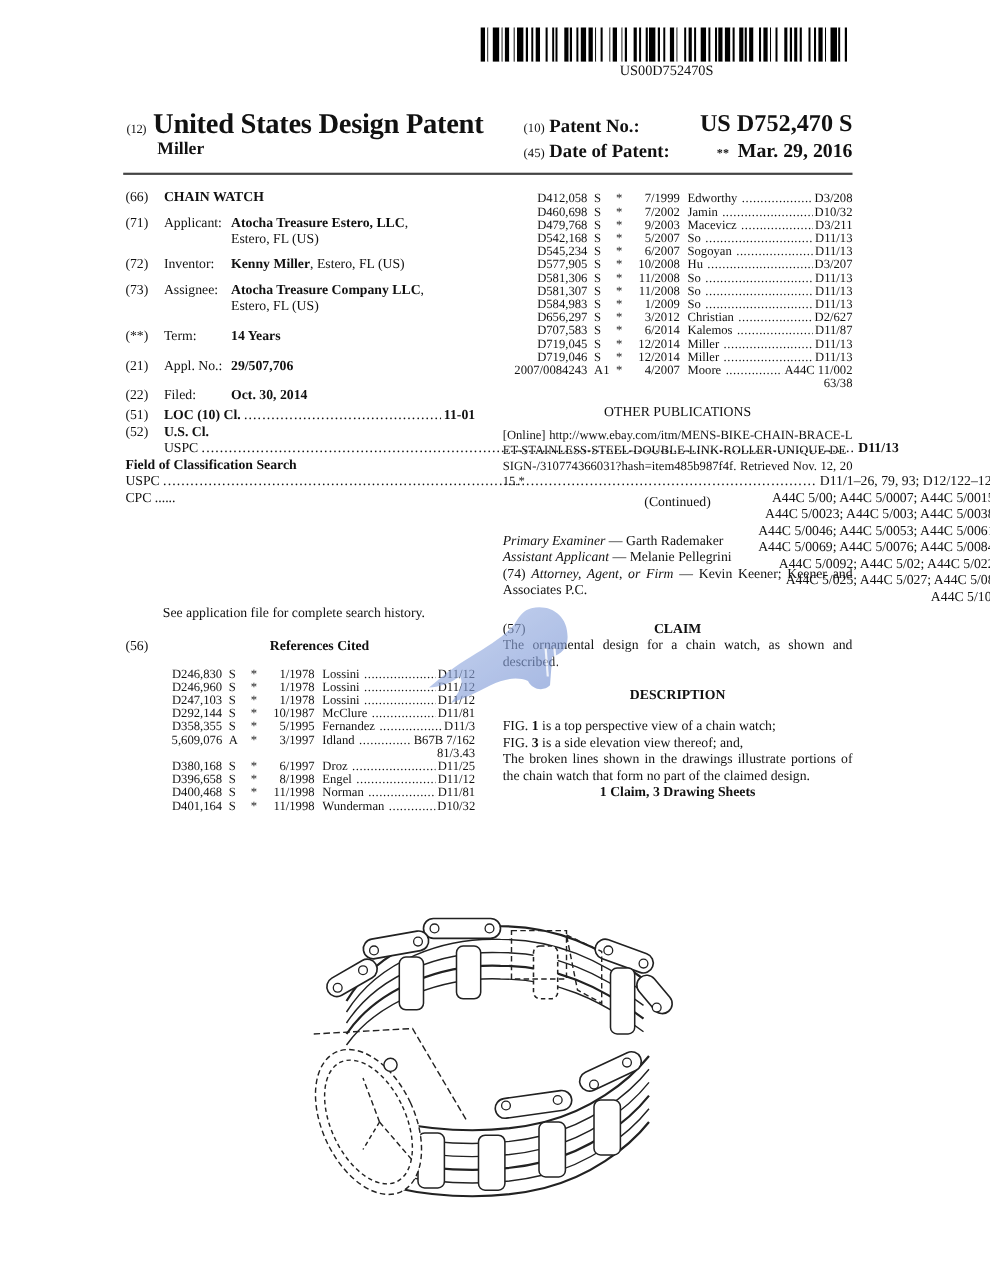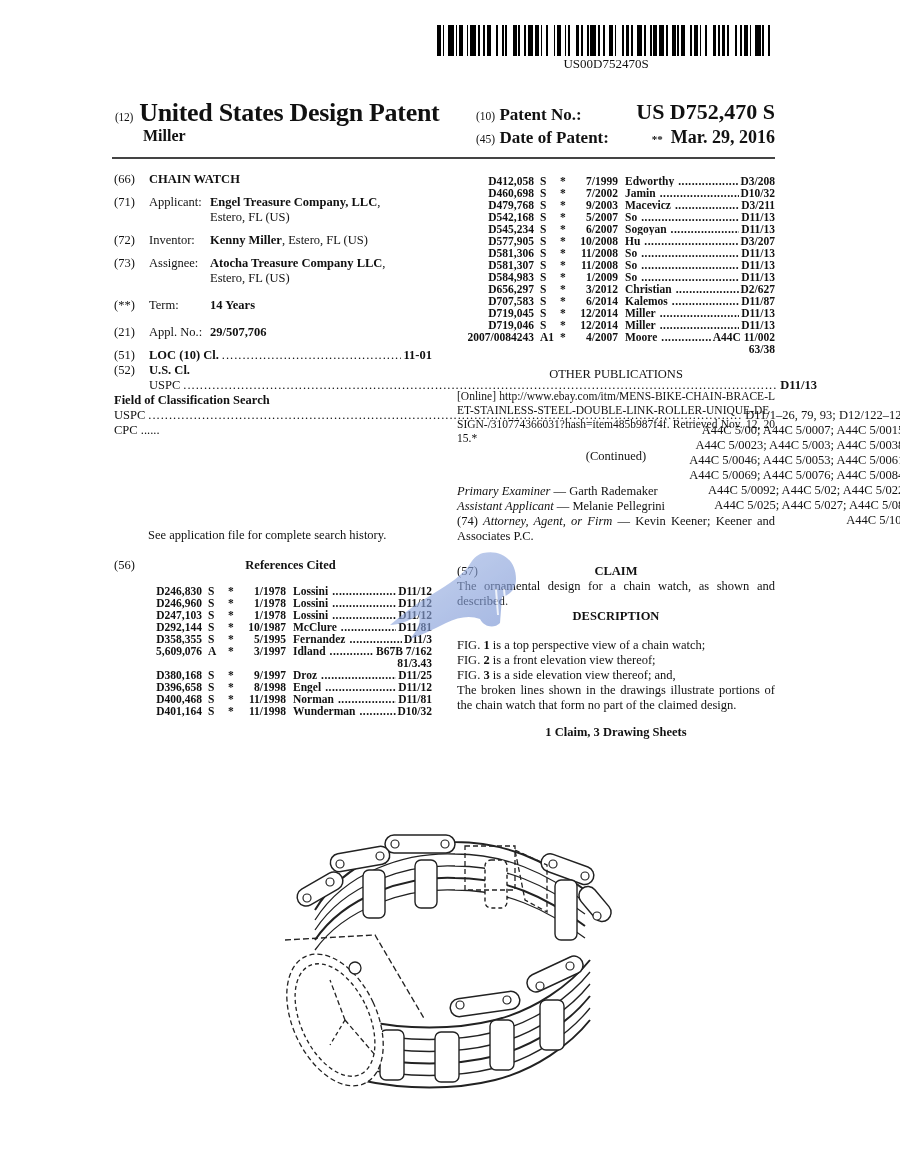--- a/index.html
+++ b/index.html
@@ -26,21 +26,21 @@
   .b { font-weight:bold; }
   .dots-row { display:flex; white-space:nowrap; overflow:hidden; }
   .dots-row .l { flex:none; }
   .dots-row .d { flex:1; overflow:hidden; margin:0 3px; letter-spacing:1px; }
   .dots-row .d::after { content:"................................................................................................................................................"; }
   .dots-row .r { flex:none; }
   .center { text-align:center; }
   .right { text-align:right; }
 
   .refs { font-size:11.5px; line-height:12px; }
-  .ref-row { display:flex; white-space:nowrap;font-weight:bold; }
+  .ref-row { display:flex; white-space:nowrap; }
   .ref-row .num { text-align:right; flex:none; }
   .ref-row .kind { width:20px; padding-left:6px; flex:none; }
   .ref-row .star { width:12px; flex:none; }
   .ref-row .date { width:46px; text-align:right; flex:none; padding-right:7px; }
   .ref-row .name-wrap { flex:1; display:flex; overflow:hidden; }
   .ref-row .name { flex:none; }
   .ref-row .dd { flex:1; overflow:hidden; margin:0 2px 0 4px; letter-spacing:0.5px; }
   .ref-row .dd::after { content:"........................................................................................"; }
   .ref-row .cls { flex:none; }
 
@@ -199,41 +199,46 @@
 <div class="abs rule"></div>
 
 <div class="abs col-left">
   <div class="field">
     <span class="code">(66)</span>
     <span class="val b">CHAIN WATCH</span>
   </div>
   <div class="field">
     <span class="code">(71)</span>
     <span class="lab">Applicant:</span>
-    <span class="val"><b>Engel Treasure Company, LLC</b>,<br><span>Estero, FL (US)</span></span>
+    <span class="val"><b>Atocha Treasure Estero, LLC</b>,<br><span>Estero, FL (US)</span></span>
   </div>
   <div class="field">
     <span class="code">(72)</span>
     <span class="lab">Inventor:</span>
     <span class="val"><b>Kenny Miller</b><span>, Estero, FL (US)</span></span>
   </div>
   <div class="field">
     <span class="code">(73)</span>
     <span class="lab">Assignee:</span>
     <span class="val"><b>Atocha Treasure Company LLC</b>,<br><span>Estero, FL (US)</span></span>
   </div>
   <div class="field" style="margin-top:12px">
     <span class="code">(**)</span>
     <span class="lab">Term:</span>
     <span class="val b">14 Years</span>
   </div>
   <div class="field" style="margin-top:12px">
     <span class="code">(21)</span>
     <span class="lab">Appl. No.:</span>
     <span class="val b">29/507,706</span>
+  </div>
+  <div class="field" style="margin-top:12px;margin-bottom:3px">
+    <span class="code">(22)</span>
+    <span class="lab">Filed:</span>
+    <span class="val b">Oct. 30, 2014</span>
   </div>
   <div class="field" style="margin-bottom:0">
     <span class="code">(51)</span>
     <div class="val dots-row">
       <span class="l b">LOC (10) Cl.</span>
       <span class="d"></span>
       <span class="r b">11-01</span>
     </div>
   </div>
   <div class="field" style="margin-bottom:0">
@@ -341,21 +346,21 @@
           <span class="cls">B67B 7/162</span>
         </span>
       </div>
       <div class="ref-row cont">
         <span style="flex: 1 1 0%; text-align: right;">81/3.43</span>
       </div>
       <div class="ref-row">
         <span class="num" style="width: 60px;">D380,168</span>
         <span class="kind">S</span>
         <span class="star">*</span>
-        <span class="date">9/1997</span>
+        <span class="date">6/1997</span>
         <span class="name-wrap">
           <span class="name">Droz</span>
           <span class="dd"></span>
           <span class="cls">D11/25</span>
         </span>
       </div>
       <div class="ref-row">
         <span class="num" style="width: 60px;">D396,658</span>
         <span class="kind">S</span>
         <span class="star">*</span>
@@ -559,28 +564,27 @@
   <div><span class="it">Primary Examiner</span> <span>— Garth Rademaker</span></div>
   <div><span class="it">Assistant Applicant</span> <span>— Melanie Pellegrini</span></div>
   <div class="just"><span>(74)</span> <span class="it">Attorney, Agent, or Firm</span> <span>— Kevin Keener; Keener and Associates P.C.</span></div>
 
   <div style="display:flex;margin-top:20px">
     <span style="width:40px">(57)</span>
     <span class="b center" style="flex:1;padding-right:40px">CLAIM</span>
   </div>
   <div class="just">The ornamental design for a chain watch, as shown and described.</div>
 
-  <div class="b center" style="margin-bottom:14px">DESCRIPTION</div>
+  <div class="b center" style="margin-top:15px;margin-bottom:14px">DESCRIPTION</div>
   <div class="just">
     <div><span>FIG. </span><b>1</b><span> is a top perspective view of a chain watch;</span></div>
-    <div><span>FIG. </span><b>2</b><span> is a front elevation view thereof;</span></div>
     <div><span>FIG. </span><b>3</b><span> is a side elevation view thereof; and,</span></div>
     <div>The broken lines shown in the drawings illustrate portions of the chain watch that form no part of the claimed design.</div>
   </div>
-  <div class="b center" style="margin-top:12px">1 Claim, 3 Drawing Sheets</div>
+  <div class="b center" style="">1 Claim, 3 Drawing Sheets</div>
 </div>
 
 <svg class="abs watermark" viewBox="0 0 140 110">
   <defs>
     <linearGradient id="wg" x1="0" y1="0" x2="1" y2="1">
       <stop offset="0" stop-color="#a9bde8"></stop>
       <stop offset="1" stop-color="#6f8cd0"></stop>
     </linearGradient>
   </defs>
   <path d="M95 8 C112 4 128 14 128 34 C128 44 122 50 114 52 L112 78 C106 84 96 82 92 74 C82 70 70 72 58 78 C46 84 34 90 22 94 C30 84 34 76 30 70 C22 76 10 80 2 80 C14 70 26 60 40 52 C56 42 70 34 80 22 C85 14 88 10 95 8 Z" fill="url(#wg)" opacity="0.85"></path>

